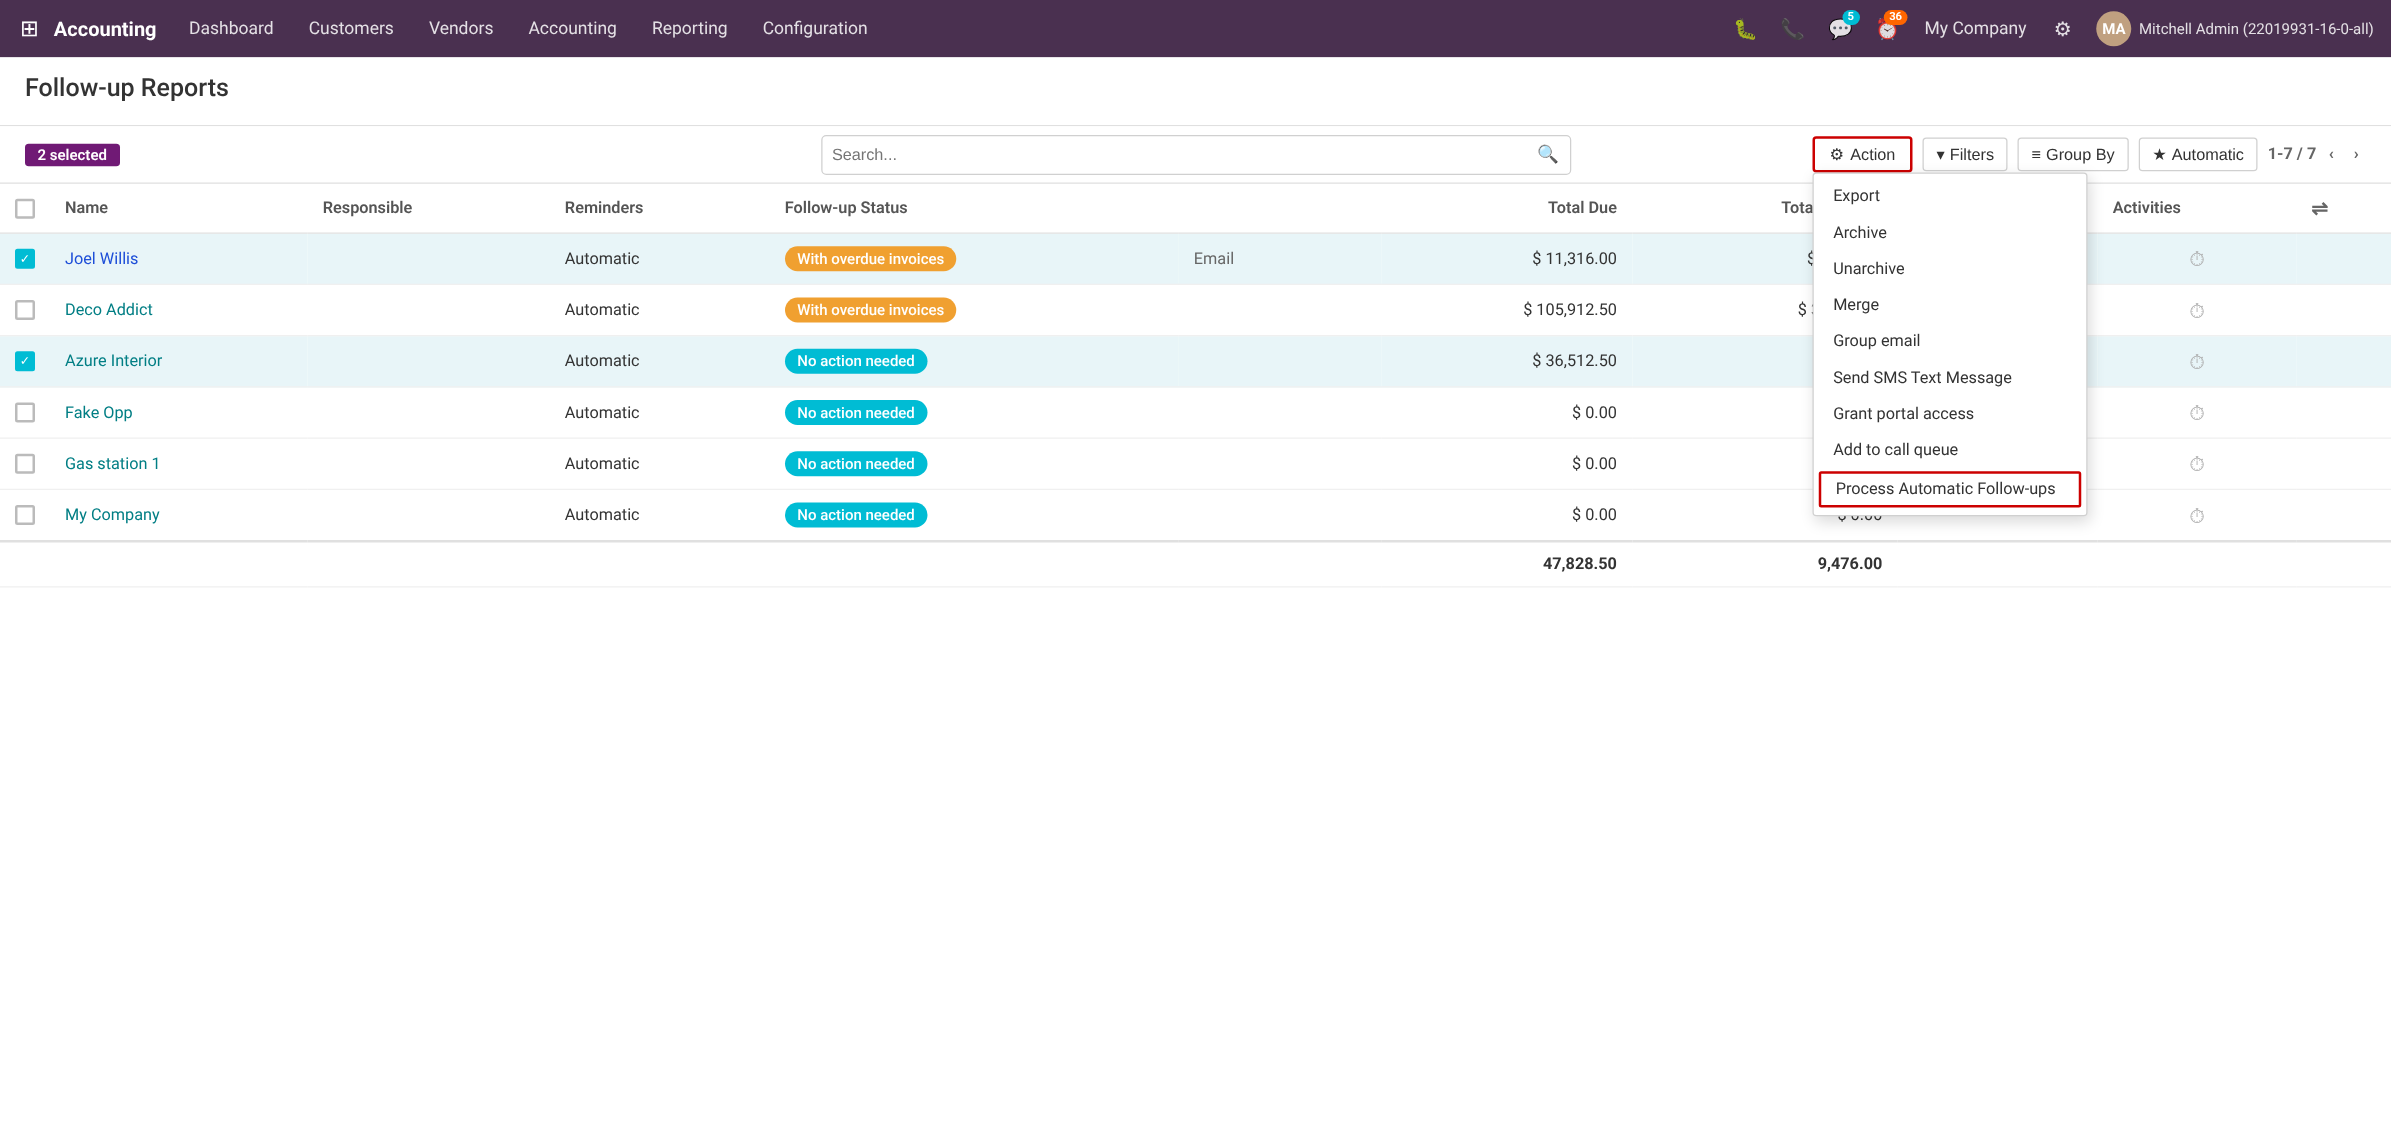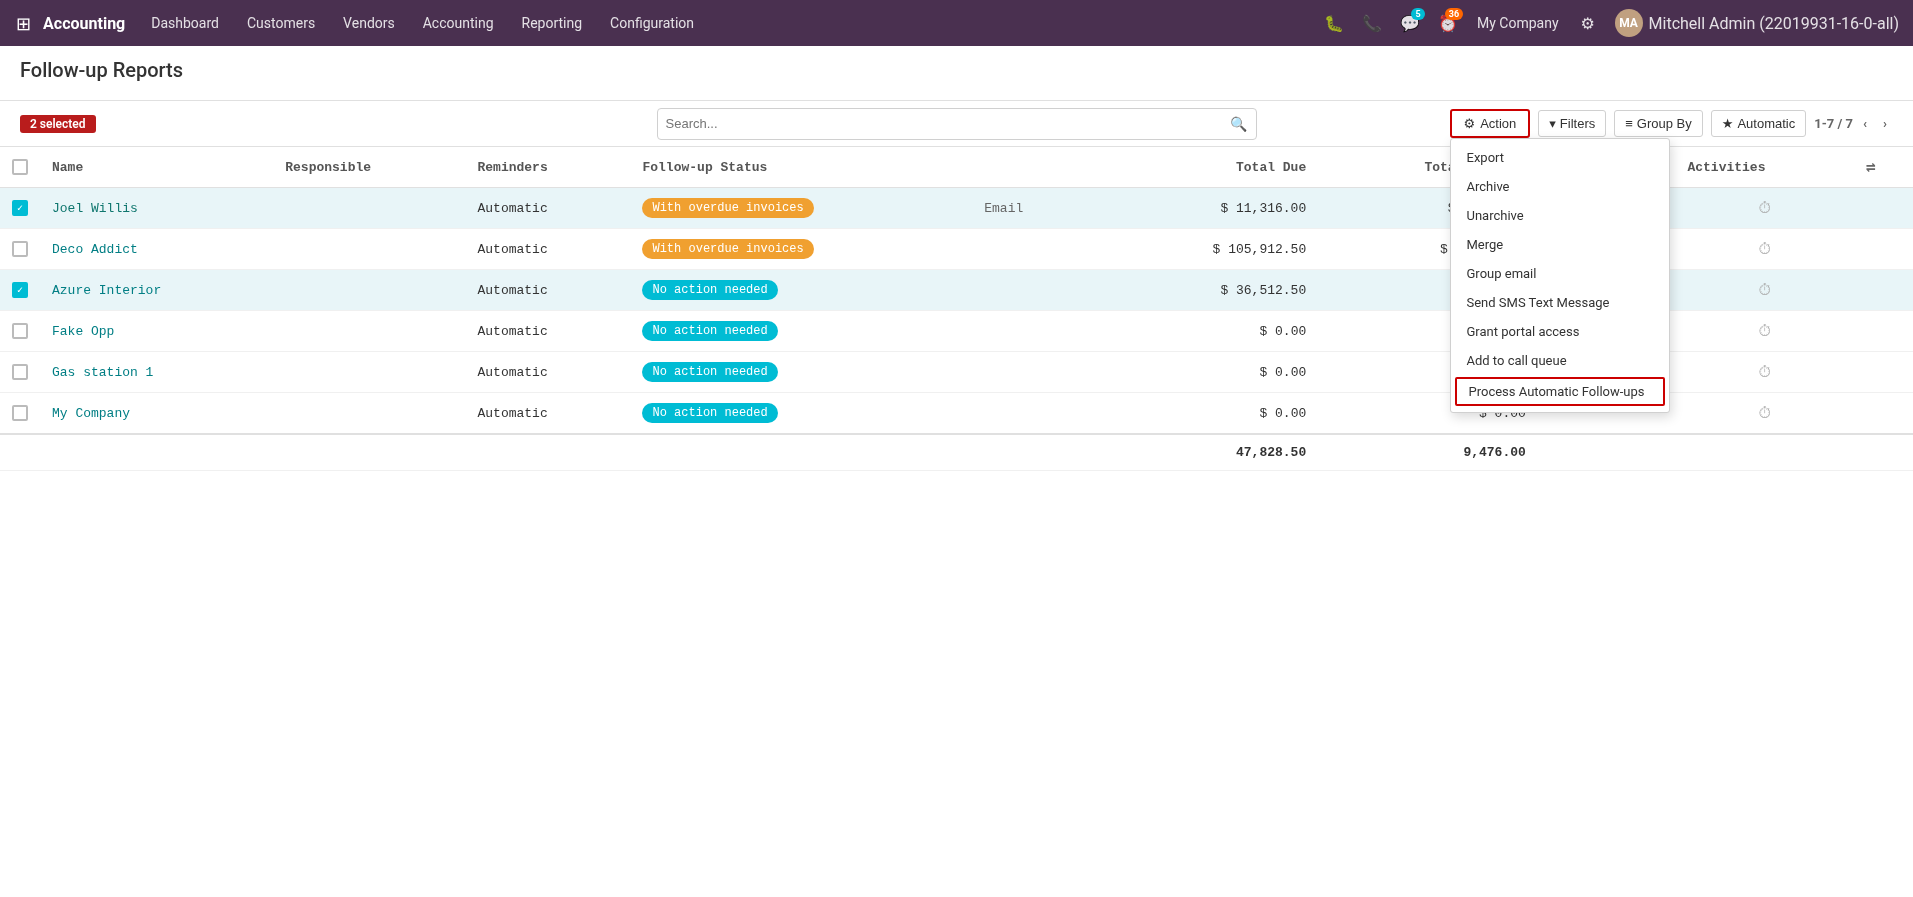--- a/index.html
+++ b/index.html
@@ -76,21 +76,21 @@
     .toolbar {
       display: flex;
       align-items: center;
       gap: 8px;
       padding: 8px 20px;
       background: white;
       border-bottom: 1px solid #e0e0e0;
       position: relative;
     }
     .selected-badge {
-      background: #b91c1c;
+      background: #701a75;
       color: white;
       padding: 2px 10px;
       border-radius: 3px;
       font-size: 12px;
       font-weight: 600;
     }
 
     
     .search-bar {
       flex: 1;
@@ -160,21 +160,21 @@
     }
     .dropdown-item-highlighted {
       border: 2px solid #cc0000;
       margin: 2px 4px;
       border-radius: 2px;
       padding: 5px 12px;
     }
 
     
     .table-container { padding: 0; }
-    table { width: 100%; border-collapse: collapse; font-family: Liberation Mono, monospace; }
+    table { width: 100%; border-collapse: collapse; }
     thead th {
       padding: 10px 12px;
       text-align: left;
       font-weight: 600;
       font-size: 13px;
       color: #555;
       border-bottom: 1px solid #e0e0e0;
       background: white;
     }
     tbody tr { border-bottom: 1px solid #f0f0f0; }
@@ -239,21 +239,21 @@
       <span class="badge">5</span>
     </div>
     <div class="topnav-icon-btn">
       ⏰
       <span class="badge badge-orange">36</span>
     </div>
     <span class="topnav-company">My Company</span>
     <div class="topnav-icon-btn">⚙</div>
     <div class="topnav-user">
       <div class="avatar">MA</div>
-      <span style="font-size:16px;">Mitchell Admin (22019931-16-0-all)</span>
+      <span style="font-size:12px;">Mitchell Admin (22019931-16-0-all)</span>
     </div>
   </div>
 </nav>
 
 <div class="main-content">
 
   <div class="page-header">
     <h1 class="page-title">Follow-up Reports</h1>
   </div>
 
@@ -324,21 +324,21 @@
           <th>Company</th>
           <th>Activities</th>
           <th class="column-settings">⇌</th>
         </tr>
       </thead>
       <tbody id="table-body">
       <tr class="selected">
       <td class="checkbox-cell">
         <div class="checkbox checked">✓</div>
       </td>
-      <td style="color:#0f766e;cursor:pointer;">Joel Willis</td>
+      <td style="color:#1d4ed8;cursor:pointer;">Joel Willis</td>
       <td></td>
       <td>Automatic</td>
       <td>
         <span class="status-badge badge-orange-status">With overdue invoices</span>
       </td>
       <td style="color:#666;">Email</td>
       <td style="text-align:right;">$ 11,316.00</td>
       <td style="text-align:right;">$ 9,476.00</td>
       <td></td>
       <td style="text-align:center;">

